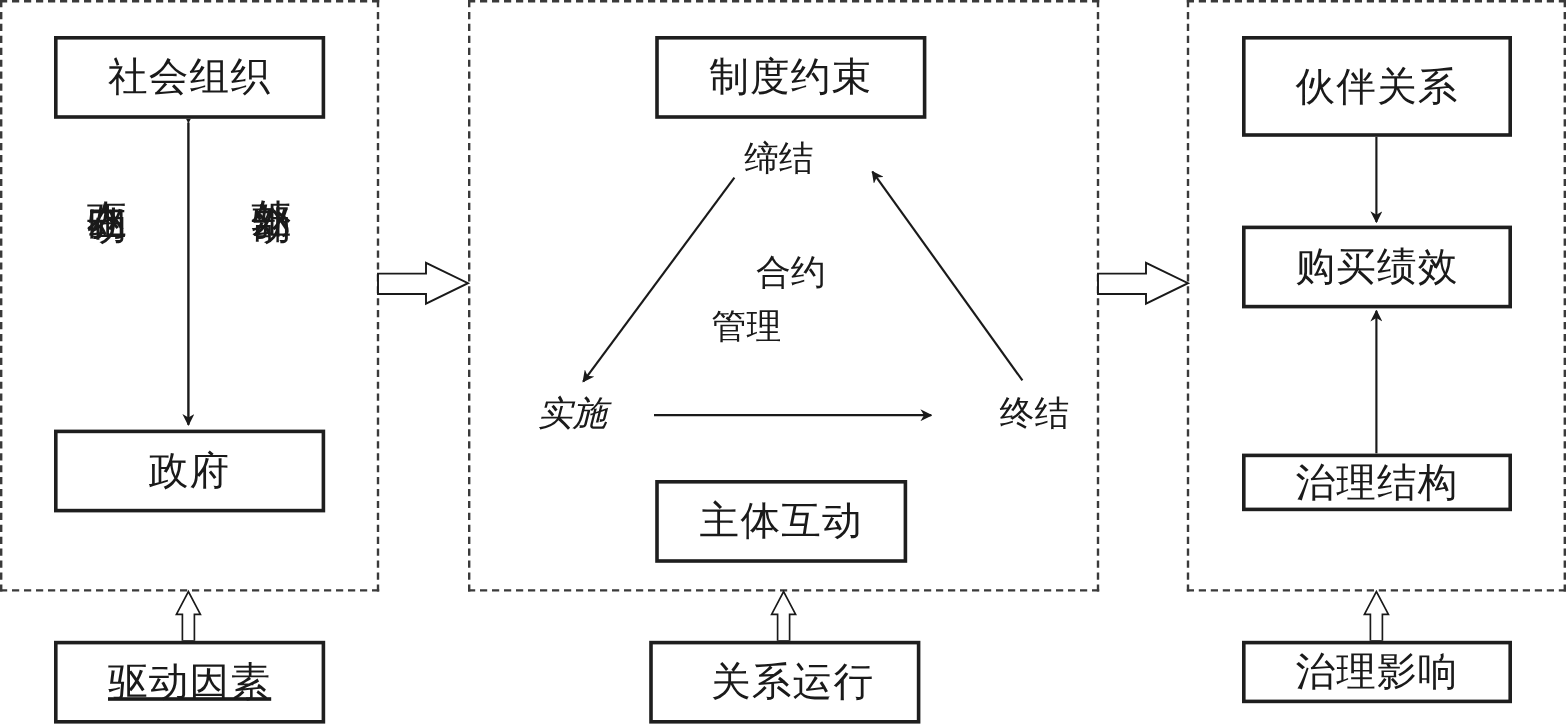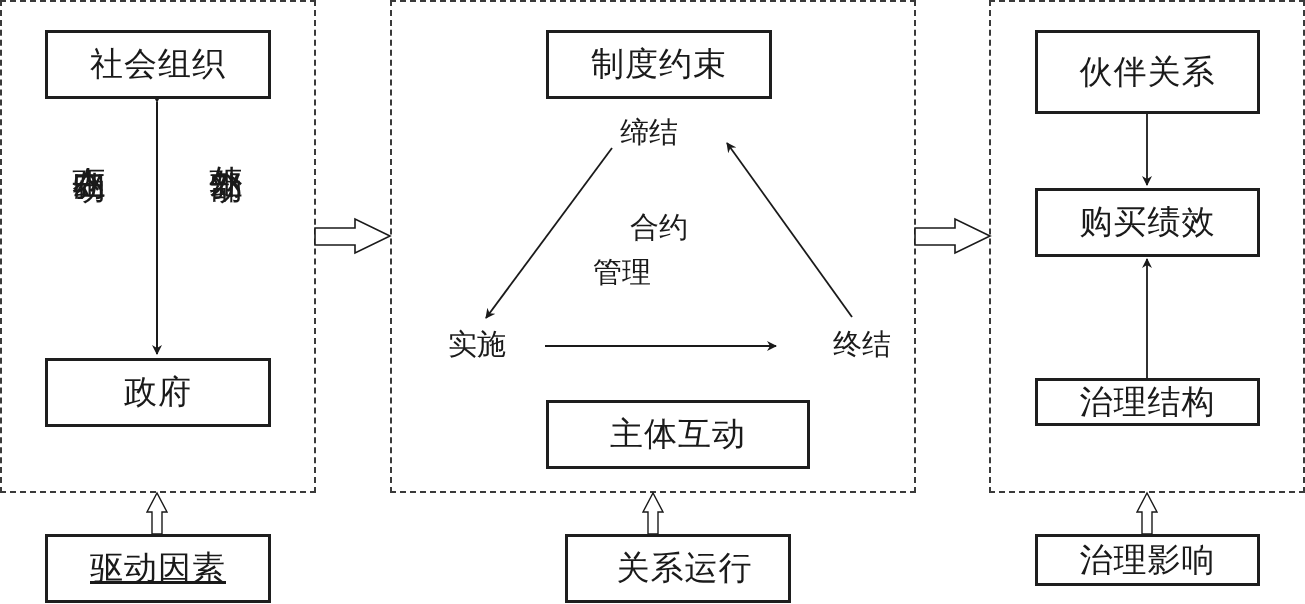--- a/index.html
+++ b/index.html
@@ -48,23 +48,23 @@
 </svg>
 
 <div class="box" style="left:45px; top:30px; width:226px; height:69px;">社会组织</div>
 <div class="box" style="left:45px; top:358px; width:226px; height:69px;">政府</div>
 <div class="vlabel" style="left:72px; top:140px;">内在驱动</div>
 <div class="vlabel" style="left:209px; top:140px;">外部驱动</div>
 <div class="box" style="left:45px; top:534px; width:226px; height:69px;text-decoration:underline;">驱动因素</div>
 
 <div class="box" style="left:546px; top:30px; width:226px; height:69px;">制度约束</div>
 <div class="label" style="left:620px; top:118px;">缔结</div>
-<div class="label" style="left:448px; top:330px;">实施</div>
+<div class="label" style="left:448px; top:330px;font-style:italic;">实施</div>
 <div class="label" style="left:833px; top:330px;">终结</div>
 <div class="label" style="left:630px; top:215px;font-family:Liberation Mono, monospace;">合约</div>
 <div class="label" style="left:593px; top:258px;">管理</div>
-<div class="box" style="left:546px; top:400px; width:264px; height:69px;text-align:center;">主体互动</div>
-<div class="box" style="left:565px; top:534px; width:226px; height:69px;padding-left:13px;">关系运行</div>
+<div class="box" style="left:546px; top:400px; width:210px; height:69px;text-align:center;">主体互动</div>
+<div class="box" style="left:541px; top:534px; width:226px; height:69px;padding-left:13px;">关系运行</div>
 
 <div class="box" style="left:1035px; top:30px; width:225px; height:84px;">伙伴关系</div>
 <div class="box" style="left:1035px; top:188px; width:225px; height:69px;">购买绩效</div>
 <div class="box" style="left:1035px; top:378px; width:225px; height:48px;">治理结构</div>
 <div class="box" style="left:1035px; top:534px; width:225px; height:52px;">治理影响</div>
 
 </body></html>

